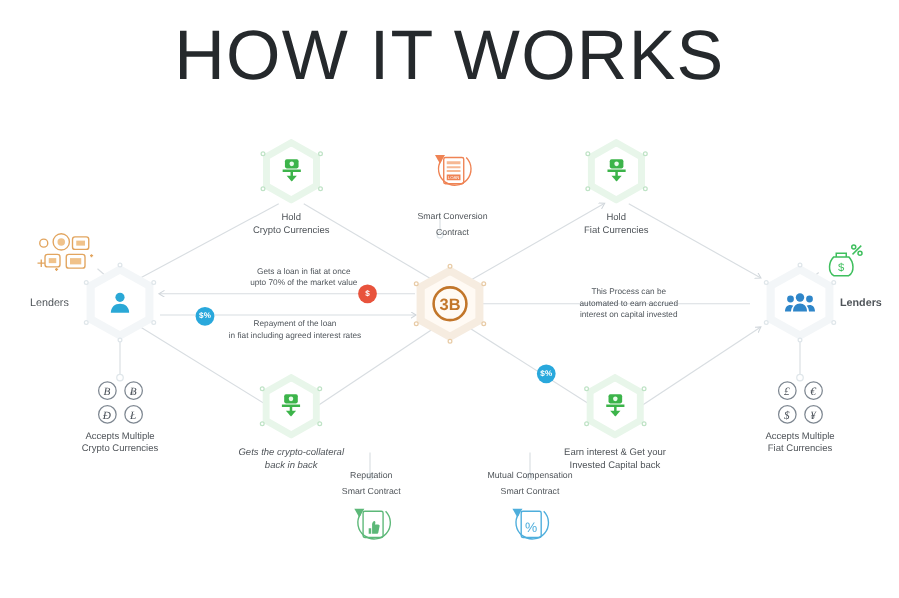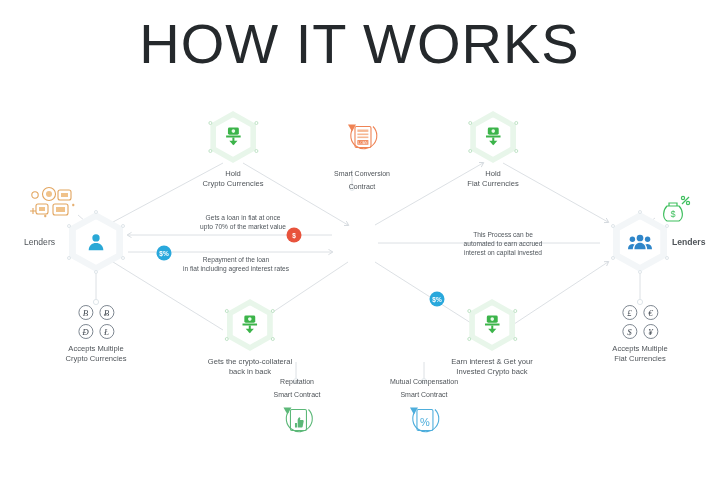--- a/index.html
+++ b/index.html
@@ -203,20 +203,40 @@
     <div class="coins">
       <div class="coin">£</div>
       <div class="coin">€</div>
       <div class="coin">$</div>
       <div class="coin">¥</div>
     </div>
     <div class="lbl">Accepts Multiple</div>
     <div class="lbl">Fiat Currencies</div>
   </div>
 
+  <div class="node" style="left:360px;top:243px;">
+    <div class="hexwrap big">
+      <div class="hex" style="background:#f6ece0;"></div>
+      <div class="hex hex-inner" style="background:#fffaf4;"></div>
+      <div class="hexdots">
+        <i style="left:-2px;top:12px;border-color:#e8cba6;"></i>
+          <i style="right:-2px;top:12px;border-color:#e8cba6;"></i>
+        <i style="left:-2px;bottom:12px;border-color:#e8cba6;"></i>
+          <i style="right:-2px;bottom:12px;border-color:#e8cba6;"></i>
+        <i style="left:50%;top:-2px;margin-left:-2px;border-color:#e8cba6;"></i>
+        <i style="left:50%;bottom:-2px;margin-left:-2px;border-color:#e8cba6;"></i>
+      </div>
+      <div class="hex-ico">
+        <svg width="30" height="30" viewBox="0 0 32 32">
+          <circle cx="16" cy="16" r="14" fill="none" stroke="#c2762a" stroke-width="2.2"></circle>
+          <text x="16" y="21" text-anchor="middle" font-size="14" font-weight="bold" fill="#c2762a" font-family="Liberation Sans, sans-serif">3B</text>
+        </svg>
+      </div>
+    </div>
+  </div>
 
   <div class="node" style="left:233px;top:150px;">
     <div class="hexwrap">
       <div class="hex" style="background:#e8f6ea;"></div>
       <div class="hex hex-inner"></div>
       <div class="hexdots">
         <i style="left:-2px;top:10px;border-color:#bfe3c6;"></i>
           <i style="right:-2px;top:10px;border-color:#bfe3c6;"></i>
         <i style="left:-2px;bottom:10px;border-color:#bfe3c6;"></i>
           <i style="right:-2px;bottom:10px;border-color:#bfe3c6;"></i>
@@ -256,21 +276,21 @@
           <path d="M6.5,16 L11,21 L15.5,16 Z" fill="#3cb44a"></path>
         </svg>
       </div>
     </div>
     <div style="margin-top:6px;">
       <div class="lbl">Hold</div>
       <div class="lbl">Fiat Currencies</div>
     </div>
   </div>
 
-  <div class="node" style="left:250px;top:338px;">
+  <div class="node" style="left:233px;top:338px;font-style:italic;">
     <div class="hexwrap">
       <div class="hex" style="background:#e8f6ea;"></div>
       <div class="hex hex-inner"></div>
       <div class="hexdots">
         <i style="left:-2px;top:10px;border-color:#bfe3c6;"></i>
           <i style="right:-2px;top:10px;border-color:#bfe3c6;"></i>
         <i style="left:-2px;bottom:10px;border-color:#bfe3c6;"></i>
           <i style="right:-2px;bottom:10px;border-color:#bfe3c6;"></i>
       </div>
       <div class="hex-ico">
@@ -304,21 +324,21 @@
           <rect x="5" y="1.5" width="12" height="8" rx="1.6" fill="#3cb44a"></rect>
           <circle cx="11" cy="5.5" r="2" fill="#eafbec"></circle>
           <path d="M3,11.5 L19,11.5" stroke="#3cb44a" stroke-width="2.2"></path>
           <path d="M11,12.5 L11,20" stroke="#3cb44a" stroke-width="2.2"></path>
           <path d="M6.5,16 L11,21 L15.5,16 Z" fill="#3cb44a"></path>
         </svg>
       </div>
     </div>
     <div style="margin-top:6px;">
       <div class="lbl">Earn interest &amp; Get your</div>
-      <div class="lbl">Invested Crypto back</div>
+      <div class="lbl">Invested Capital back</div>
     </div>
   </div>
 
   <div class="contract" style="left:362px;top:157px;">
     <div style="margin-bottom:4px;">
       <svg width="46" height="40" viewBox="0 0 46 40">
         <g fill="none" stroke="#ef8354" stroke-width="1.1">
           <path d="M34,6 A13,13 0 1 1 14,8"></path>
           <path d="M9,4 L17,4 L13,11 Z" fill="#ef8354" stroke="none"></path>
           <rect x="16" y="6" width="16" height="21" rx="1.4"></rect>

